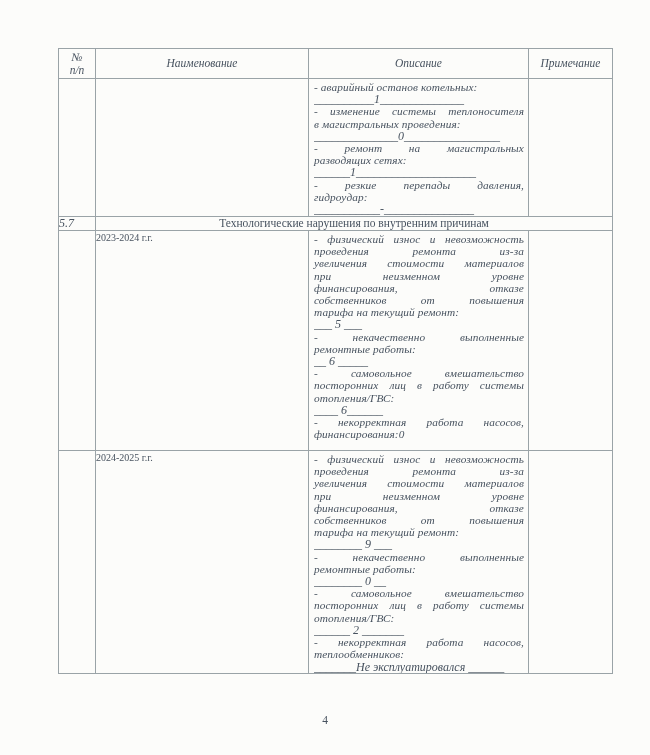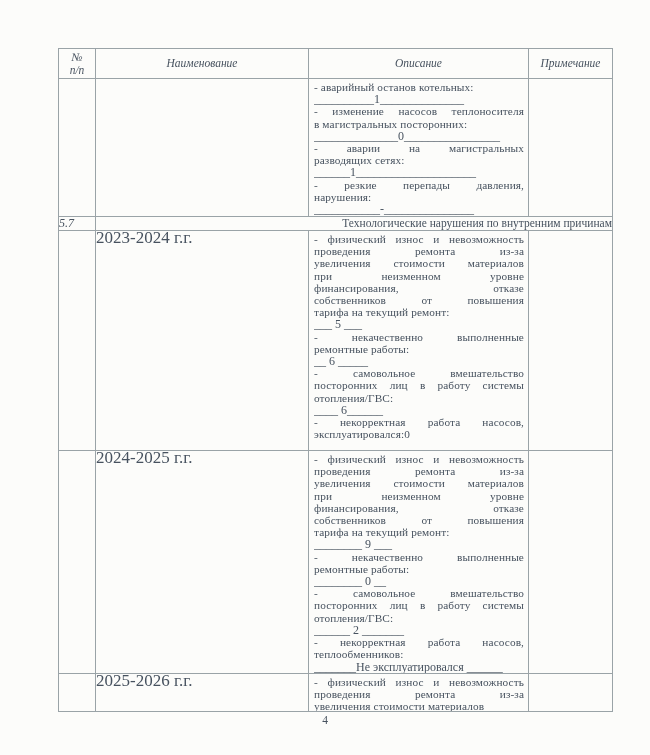--- a/index.html
+++ b/index.html
@@ -19,40 +19,40 @@
     border:1px solid var(--line,#9aa3a7);
     vertical-align:top;padding:0;overflow:hidden;
   }
   th{
     font-style:italic;font-weight:normal;
     font-size:11.5px;line-height:12.5px;
     vertical-align:middle !important;
     text-align:center;white-space:pre-line;padding:1px 2px !important;
   }
   td.c-num{padding:0 2px;font-size:12px;line-height:13px;font-style:italic;}
-  td.c-name{padding:2px 4px 0 6px;font-size:17px;line-height:13px;}
+  td.c-name{padding:2px 4px 0 6px;font-size:10px;line-height:13px;}
   td.c-note{padding:2px;}
   td.c-desc{padding:0;}
   td.c-desc .wrap{
     padding:2px 4px 0 5px;
-    display:flex;flex-direction:column;overflow:hidden;
+    display:flex;flex-direction:column;overflow:hidden;font-style:italic;
   }
   .dline{
     font-size:11.3px;line-height:12.2px;
     text-align:justify;text-align-last:justify;
     letter-spacing:0.1px;
   }
   .dline.plast{text-align-last:left;}
   .uline{
     font-size:12px;line-height:12.2px;
     white-space:pre;overflow:hidden;min-height:12.2px;
   }
   .uline.bottom{margin-top:auto;}
   td.c-section{
-    text-align:right;font-size:11.5px;line-height:13px;padding:0 2px;
+    text-align:center;font-size:11.5px;line-height:13px;padding:0 2px;
   }
   .pagenum{
     position:absolute;top:714px;left:0;width:650px;
     text-align:center;font-size:11.5px;
   }
 </style>
 </head>
 <body>
 
 <div class="page">
@@ -73,28 +73,28 @@
         </tr>
       </thead>
     <tbody>
         <tr style="height: 138px;">
           <td class="c-num"></td>
           <td class="c-name"></td>
           <td class="c-desc">
             <div class="wrap" style="height: 135px;">
               <div class="dline plast">- аварийный останов котельных:</div>
               <div class="uline">__________1______________</div>
-              <div class="dline">- изменение насосов теплоносителя</div>
-              <div class="dline plast">в магистральных посторонних:</div>
+              <div class="dline">- изменение системы теплоносителя</div>
+              <div class="dline plast">в магистральных проведения:</div>
               <div class="uline">______________0________________</div>
-              <div class="dline">- аварии на магистральных</div>
+              <div class="dline">- ремонт на магистральных</div>
               <div class="dline plast">разводящих сетях:</div>
               <div class="uline">______1____________________</div>
               <div class="dline">- резкие перепады давления,</div>
-              <div class="dline plast">нарушения:</div>
+              <div class="dline plast">гидроудар:</div>
               <div class="uline">___________-_______________</div>
             </div>
           </td>
           <td class="c-note"></td>
         </tr>
         <tr style="height: 14px;">
           <td class="c-num">5.7</td>
           <td class="c-section" colspan="3">Технологические нарушения по внутренним причинам</td>
         </tr>
         <tr style="height: 220px;">
@@ -111,21 +111,21 @@
               <div class="dline plast">тарифа на текущий ремонт:</div>
               <div class="uline">___ 5 ___</div>
               <div class="dline">- некачественно выполненные</div>
               <div class="dline plast">ремонтные работы:</div>
               <div class="uline">__ 6 _____</div>
               <div class="dline">- самовольное вмешательство</div>
               <div class="dline">посторонних лиц в работу системы</div>
               <div class="dline plast">отопления/ГВС:</div>
               <div class="uline">____ 6______</div>
               <div class="dline">- некорректная работа насосов,</div>
-              <div class="dline plast">эксплуатировался:0</div>
+              <div class="dline plast">финансирования:0</div>
               <div class="uline bottom">___________________________________</div>
             </div>
           </td>
           <td class="c-note"></td>
         </tr>
         <tr style="height: 223px;">
           <td class="c-num"></td>
           <td class="c-name">2024-2025 г.г.</td>
           <td class="c-desc">
             <div class="wrap" style="height: 220px;">
@@ -144,28 +144,16 @@
               <div class="dline">посторонних лиц в работу системы</div>
               <div class="dline plast">отопления/ГВС:</div>
               <div class="uline">______ 2 _______</div>
               <div class="dline">- некорректная работа насосов,</div>
               <div class="dline plast">теплообменников:</div>
               <div class="uline bottom">_______Не эксплуатировался ______</div>
             </div>
           </td>
           <td class="c-note"></td>
         </tr>
-        <tr style="height: 38px;">
-          <td class="c-num"></td>
-          <td class="c-name">2025-2026 г.г.</td>
-          <td class="c-desc">
-            <div class="wrap" style="height: 35px;">
-              <div class="dline">- физический износ и невозможность</div>
-              <div class="dline">проведения ремонта из-за</div>
-              <div class="dline plast">увеличения стоимости материалов</div>
-            </div>
-          </td>
-          <td class="c-note"></td>
-        </tr>
       </tbody>
   </table>
   <div class="pagenum">4</div>
 </div>
 
 </body></html>

